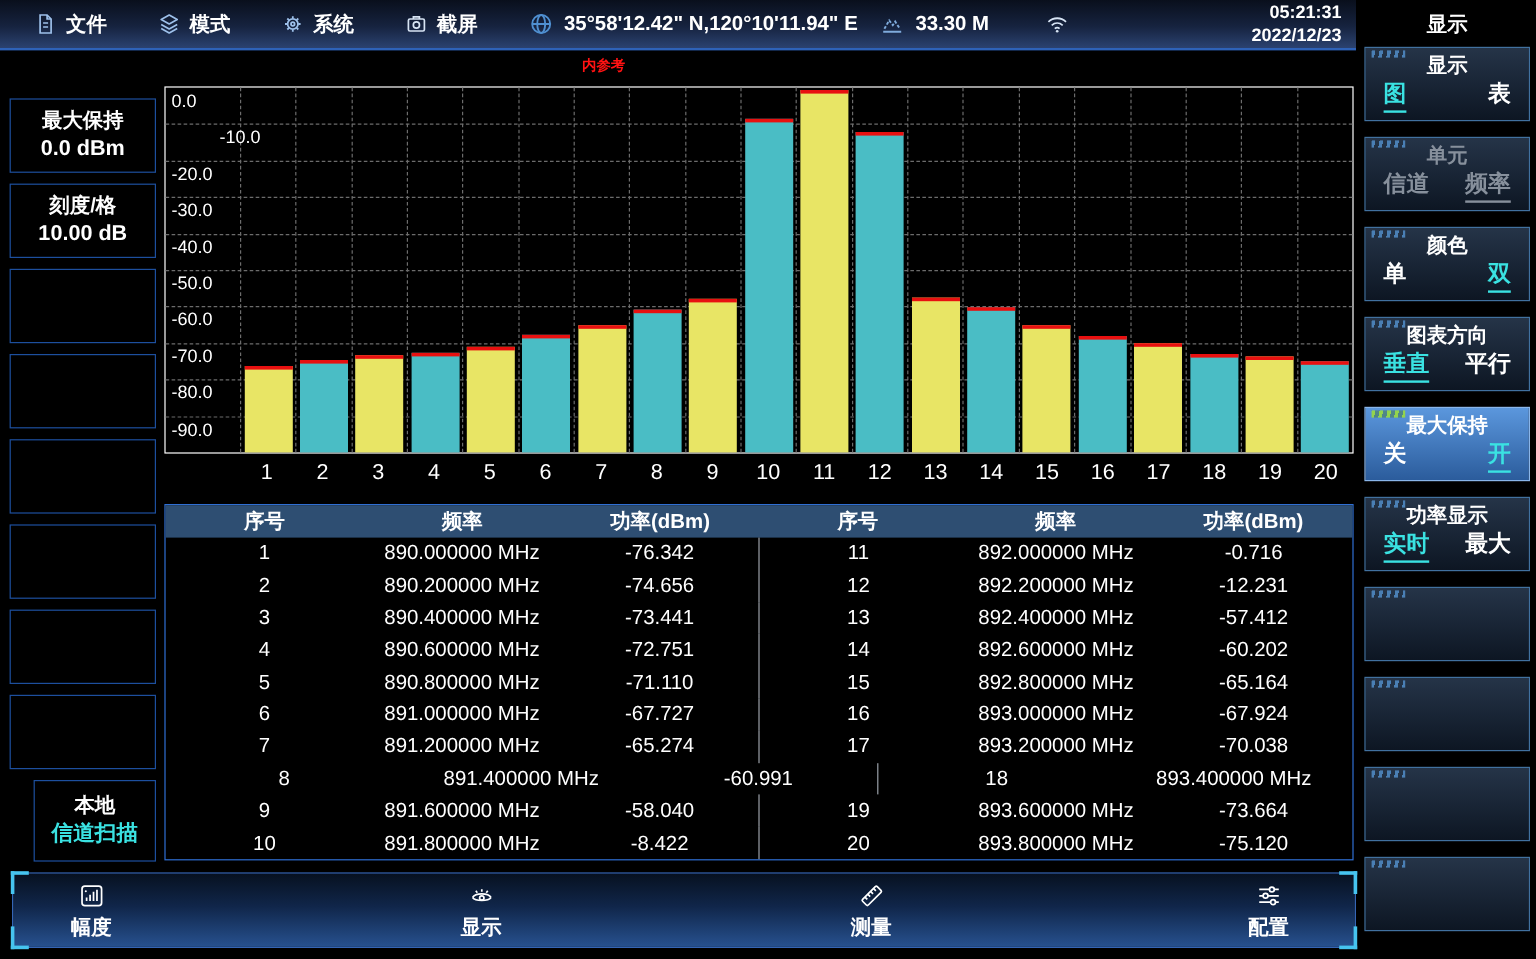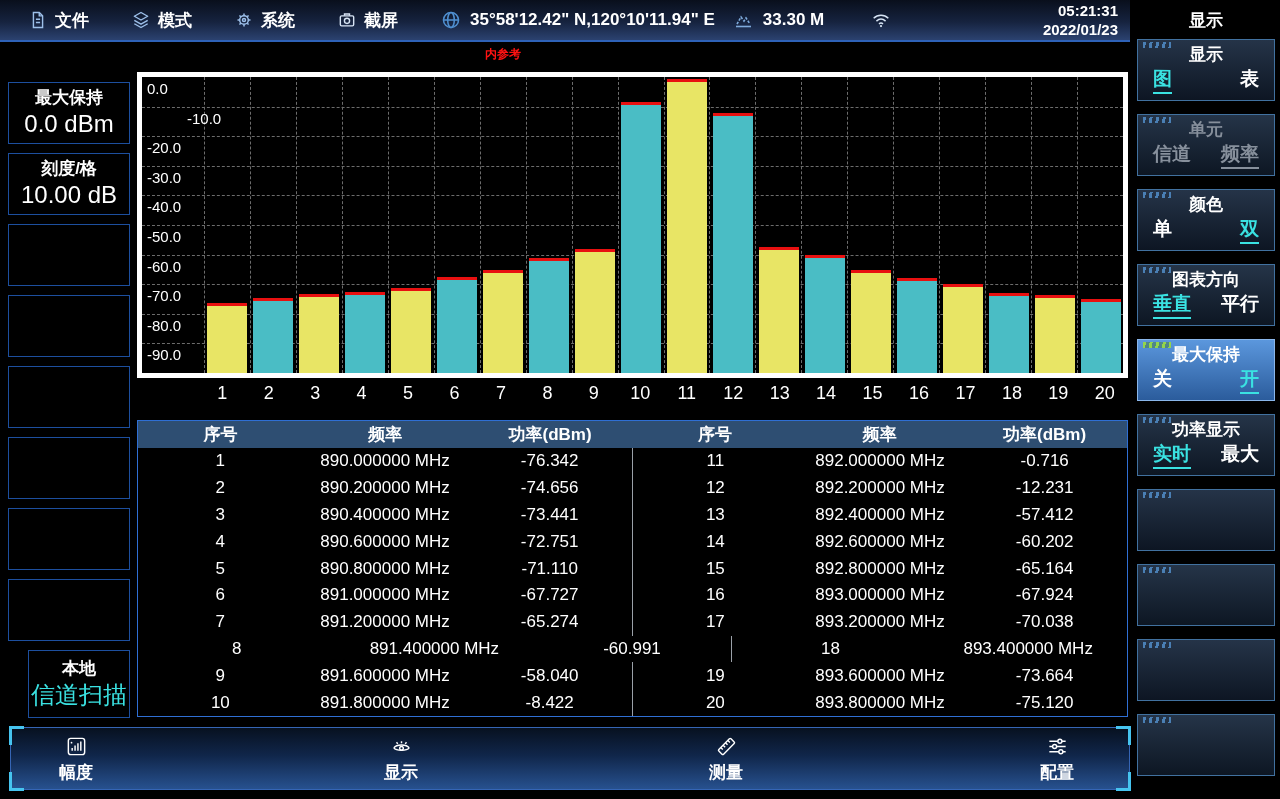--- a/index.html
+++ b/index.html
@@ -18,28 +18,28 @@
   .wifi{margin-left:44px;}
   .clock{margin-left:auto;margin-right:12px;text-align:right;font-size:15px;line-height:1.3;}
 
   
   .lsb{position:absolute;left:8px;top:82px;width:122px;height:636px;
        display:flex;flex-direction:column;gap:9px;}
   .lbox{height:60px;flex:none;border:1px solid #1d4f9e;background:#000;
         display:flex;flex-direction:column;align-items:center;justify-content:center;gap:3px;}
   .lbox:last-child{margin-top:auto;height:66px;margin-left:20px;}
   .lbox-title{font-size:17px;font-weight:bold;color:#fff;line-height:1.1;}
-  .lbox-value{font-size:24px;font-weight:normal;color:#fff;line-height:1.1;}
+  .lbox-value{font-size:18px;font-weight:bold;color:#fff;line-height:1.1;}
   .cyan{color:#3ae2e2 !important;}
 
   
   .chart-title{position:absolute;left:418px;top:46px;width:170px;text-align:center;
                color:#ff1212;font-weight:bold;font-size:12px;}
   .plot{position:absolute;left:137px;top:72px;width:991px;height:306px;
-        border:5px solid #ffffff;background:#000;box-sizing:border-box;}
+        border:1px solid #ffffff;background:#000;box-sizing:border-box;}
   .hgrid{position:absolute;left:0;right:0;height:0;border-top:1px dashed #6c6c6c;z-index:1;}
   .ylab{position:absolute;left:5px;font-size:15px;color:#fff;line-height:1;z-index:3;}
   .cells{position:absolute;left:62px;right:0;top:0;bottom:0;display:flex;z-index:2;}
   .cell{flex:1;position:relative;border-left:1px dashed #6c6c6c;box-sizing:border-box;}
   .bar{position:absolute;bottom:0;left:50%;transform:translateX(-50%);width:40px;
        border-top:3px solid #e81010;box-sizing:border-box;}
   .xlabels{position:absolute;left:199px;top:383px;width:929px;display:flex;}
   .xlab{flex:1;text-align:center;color:#fff;font-size:18px;}
 
   
@@ -150,21 +150,21 @@
     <svg class="wifi" viewBox="0 0 24 24" width="26" height="22">
         <g stroke="#d7e4f4" fill="none" stroke-width="1.6">
           <path d="M4 10c4.5-4.3 11.5-4.3 16 0"></path>
           <path d="M7 13.2c3-2.7 7-2.7 10 0"></path>
           <path d="M9.8 16.2c1.3-1.1 3.1-1.1 4.4 0"></path>
         </g>
         <circle cx="12" cy="18.6" r="1.2" fill="#d7e4f4"></circle>
       </svg>
     <div class="clock">
       <div>05:21:31</div>
-      <div>2022/01/23</div>
+      <div>2022/12/23</div>
     </div>
   </div>
 
   <div class="lsb">
       <div class="lbox">
         <div class="lbox-title">最大保持</div>
         <div class="lbox-value">0.0 dBm</div>
       </div>
       <div class="lbox">
         <div class="lbox-title">刻度/格</div>

